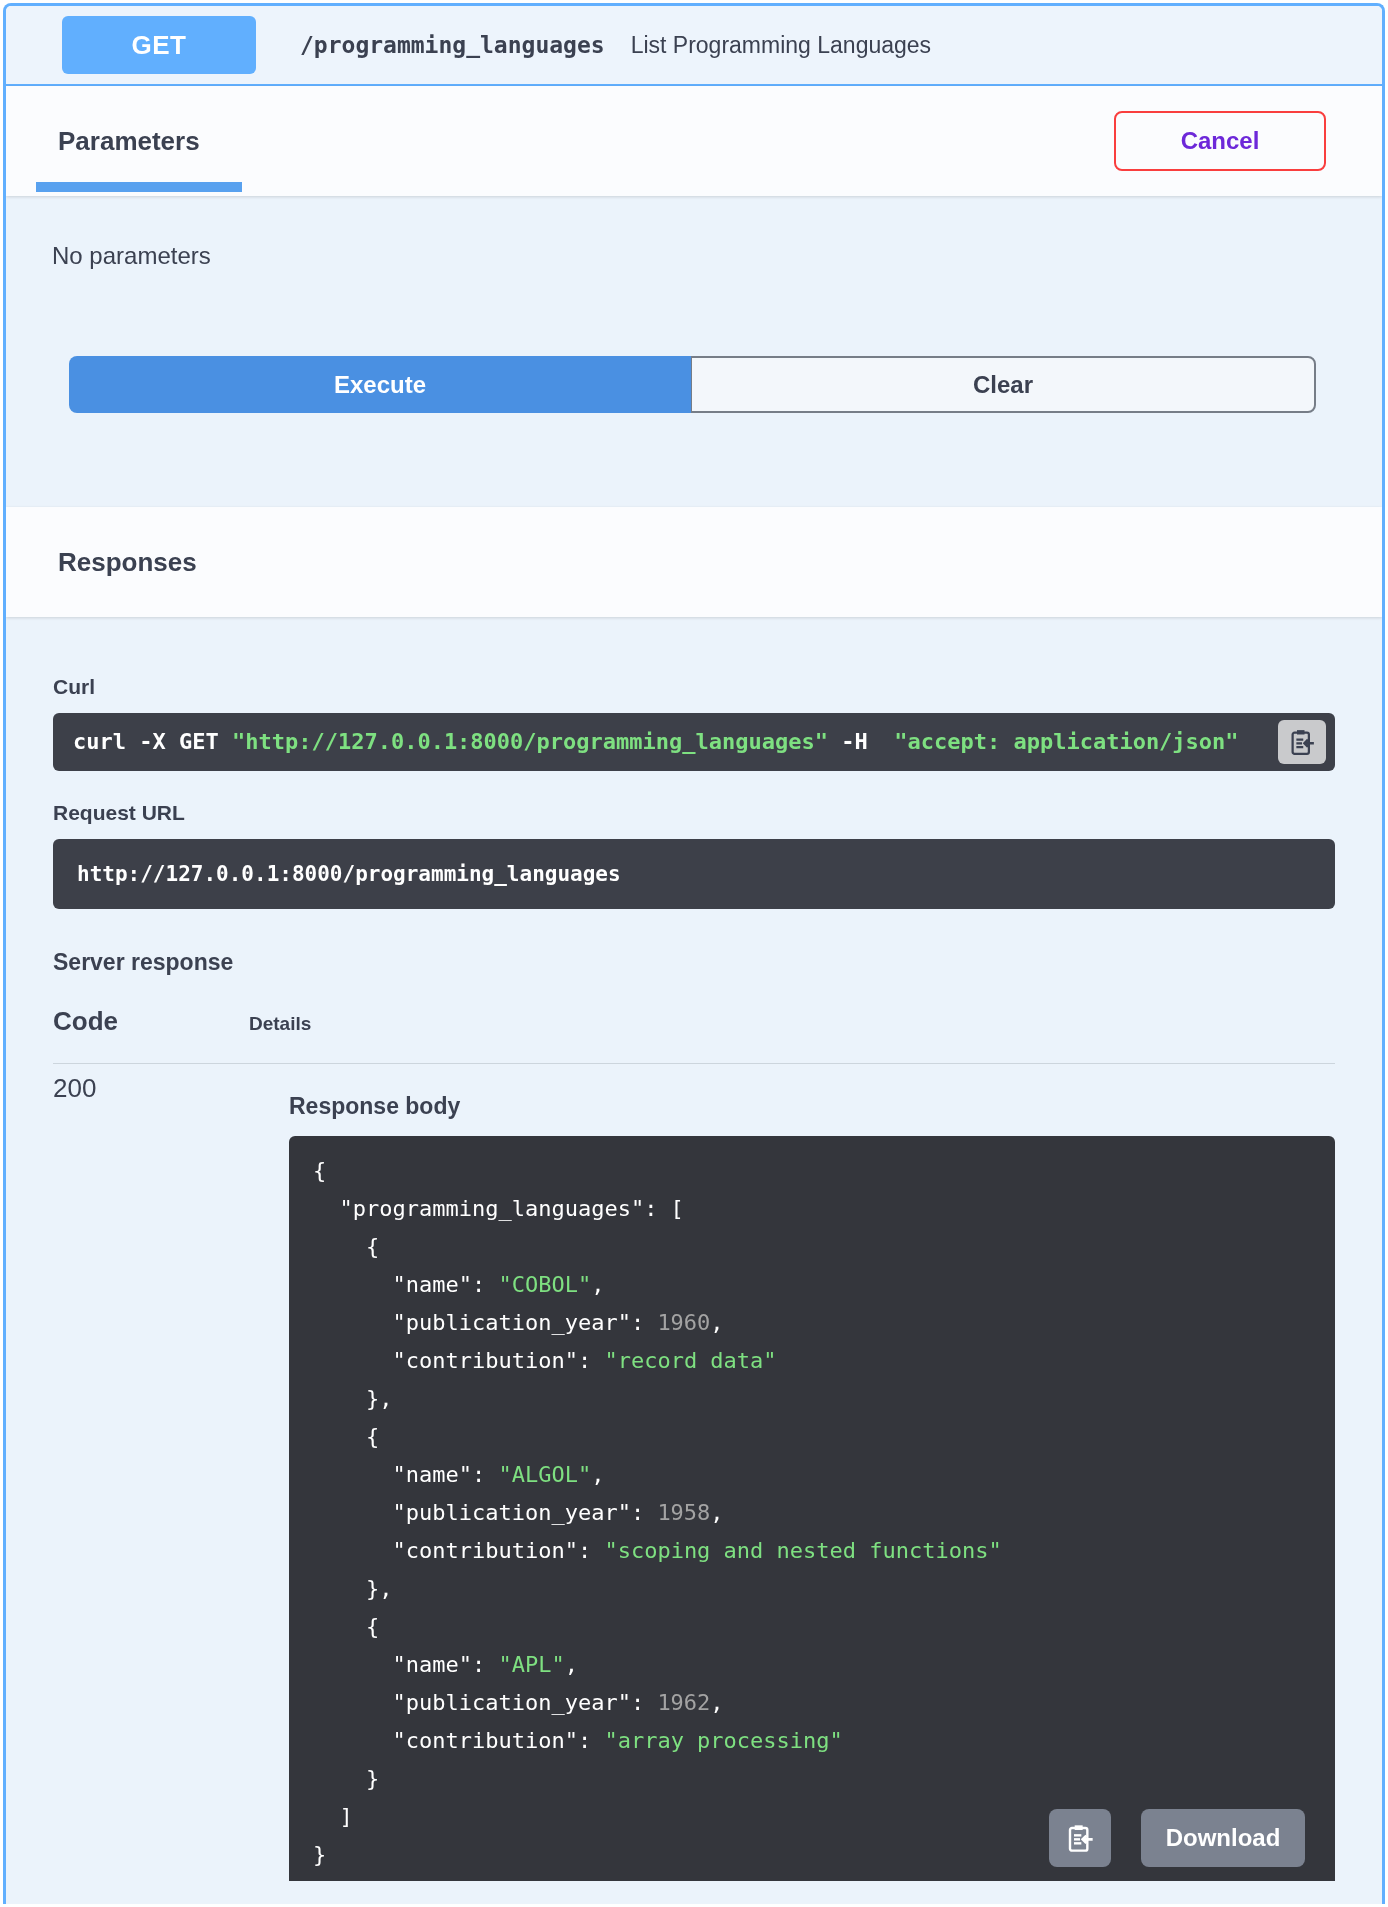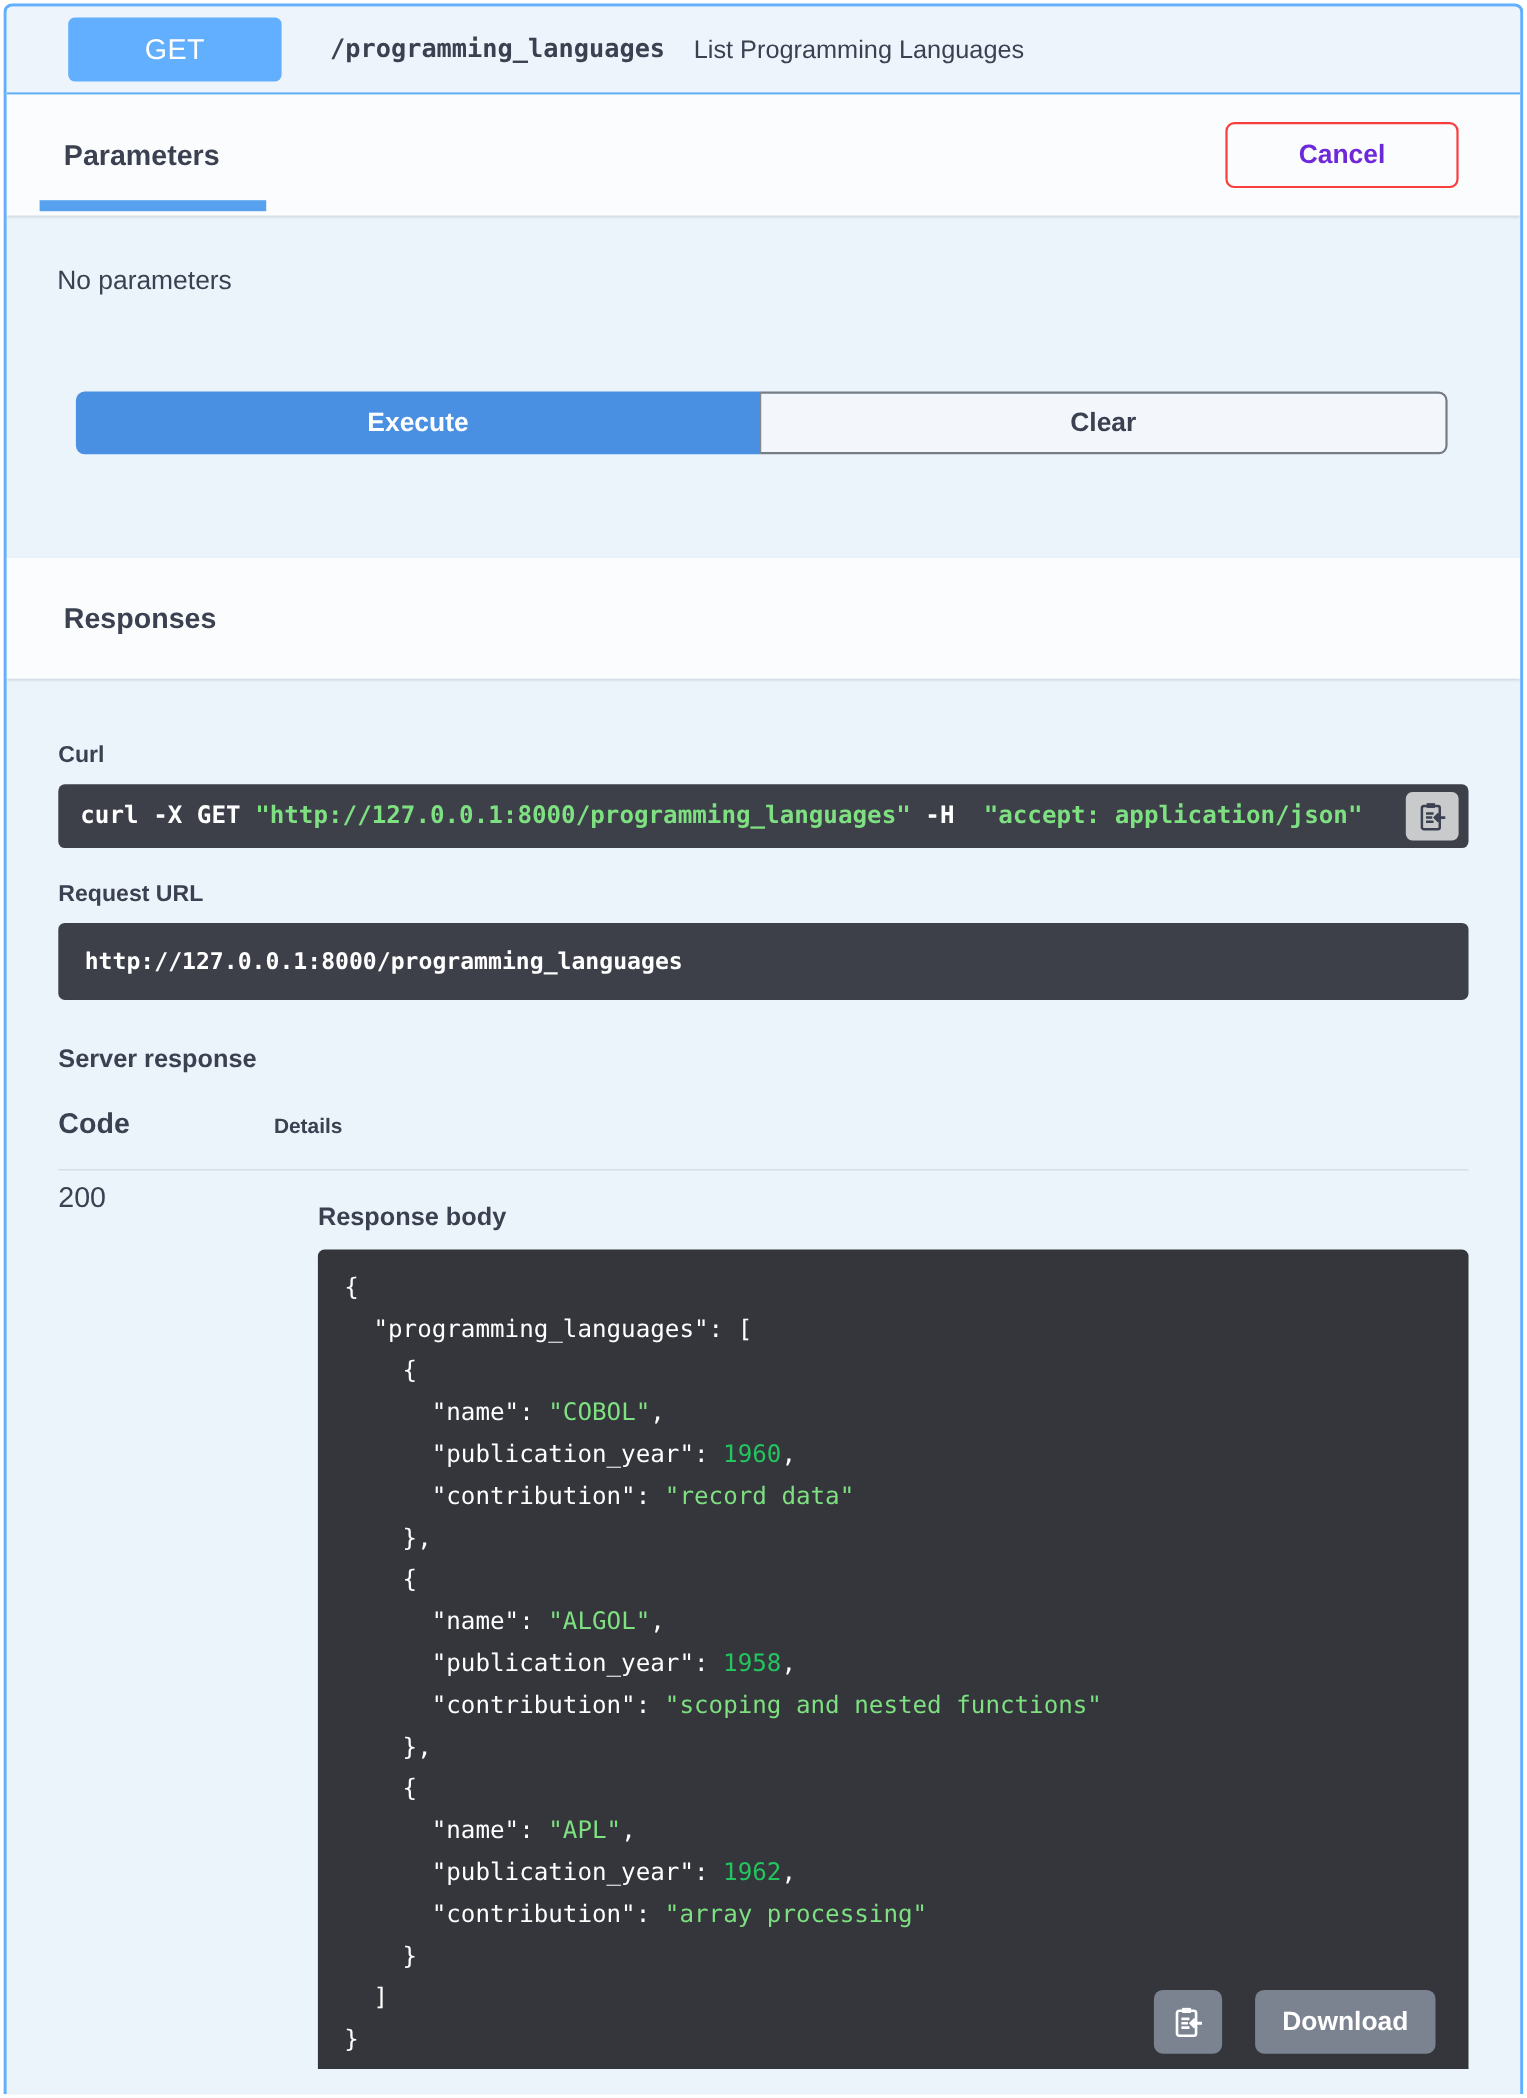--- a/index.html
+++ b/index.html
@@ -13,21 +13,21 @@
     border:3px solid #61affe; border-bottom:none;
     border-radius:8px 8px 0 0; background:#ebf3fb;
     overflow:hidden; display:flex; flex-direction:column;
   }
   
   .summary-row {
     flex:0 0 78px; height:78px; display:flex; align-items:center;
     padding:0 20px 0 56px; border-bottom:2px solid #61affe; background:#edf4fc;
   }
   .method-badge {
-    background:#61affe; color:#fff; font-weight:normal; font-size:26px;
+    background:#61affe; color:#fff; font-weight:bold; font-size:26px;
     width:194px; height:58px; flex:0 0 auto; display:flex; align-items:center;
     justify-content:center; border-radius:6px; letter-spacing:.5px; border:none;
   }
   .op-path { font-family:"DejaVu Sans Mono", monospace; font-weight:bold; font-size:23px; margin-left:44px; }
   .op-summary { font-size:23px; margin-left:26px; }
 
   
   .section-header {
     background:#fbfcfe; box-shadow:0 1px 3px rgba(0,0,0,.14);
     flex:0 0 110px; height:110px; display:flex; align-items:center;
@@ -86,21 +86,21 @@
   .details-col { flex:1; min-width:0; }
   .response-body-label { font-size:23px; font-weight:bold; margin-top:20px; }
   .response-body-block {
     position:relative; margin-top:16px; background:#34363c; border-radius:6px 6px 0 0;
     padding:16px 24px; height:745px; box-sizing:border-box; overflow:hidden;
     font-family:"DejaVu Sans Mono", monospace; font-size:22px; line-height:38px; color:#fff;
   }
   .code-line { white-space:pre; }
   .tok-p { color:#ffffff; }
   .tok-s { color:#7ee081; }
-  .tok-n { color:#22c55e; }
+  .tok-n { color:#a3a3a3; }
   .body-actions { position:absolute; right:30px; bottom:14px; display:flex; gap:30px; }
   .action-chip {
     background:#7b8290; border:none; border-radius:8px; color:#fff; height:58px;
     display:flex; align-items:center; justify-content:center; padding:0;
   }
   .copy-body-btn { width:62px; }
   .download-btn { width:164px; font-size:24px; font-weight:bold; font-family:"Liberation Sans", sans-serif; }
   .icon-svg { display:block; }
 </style>
 </head>

